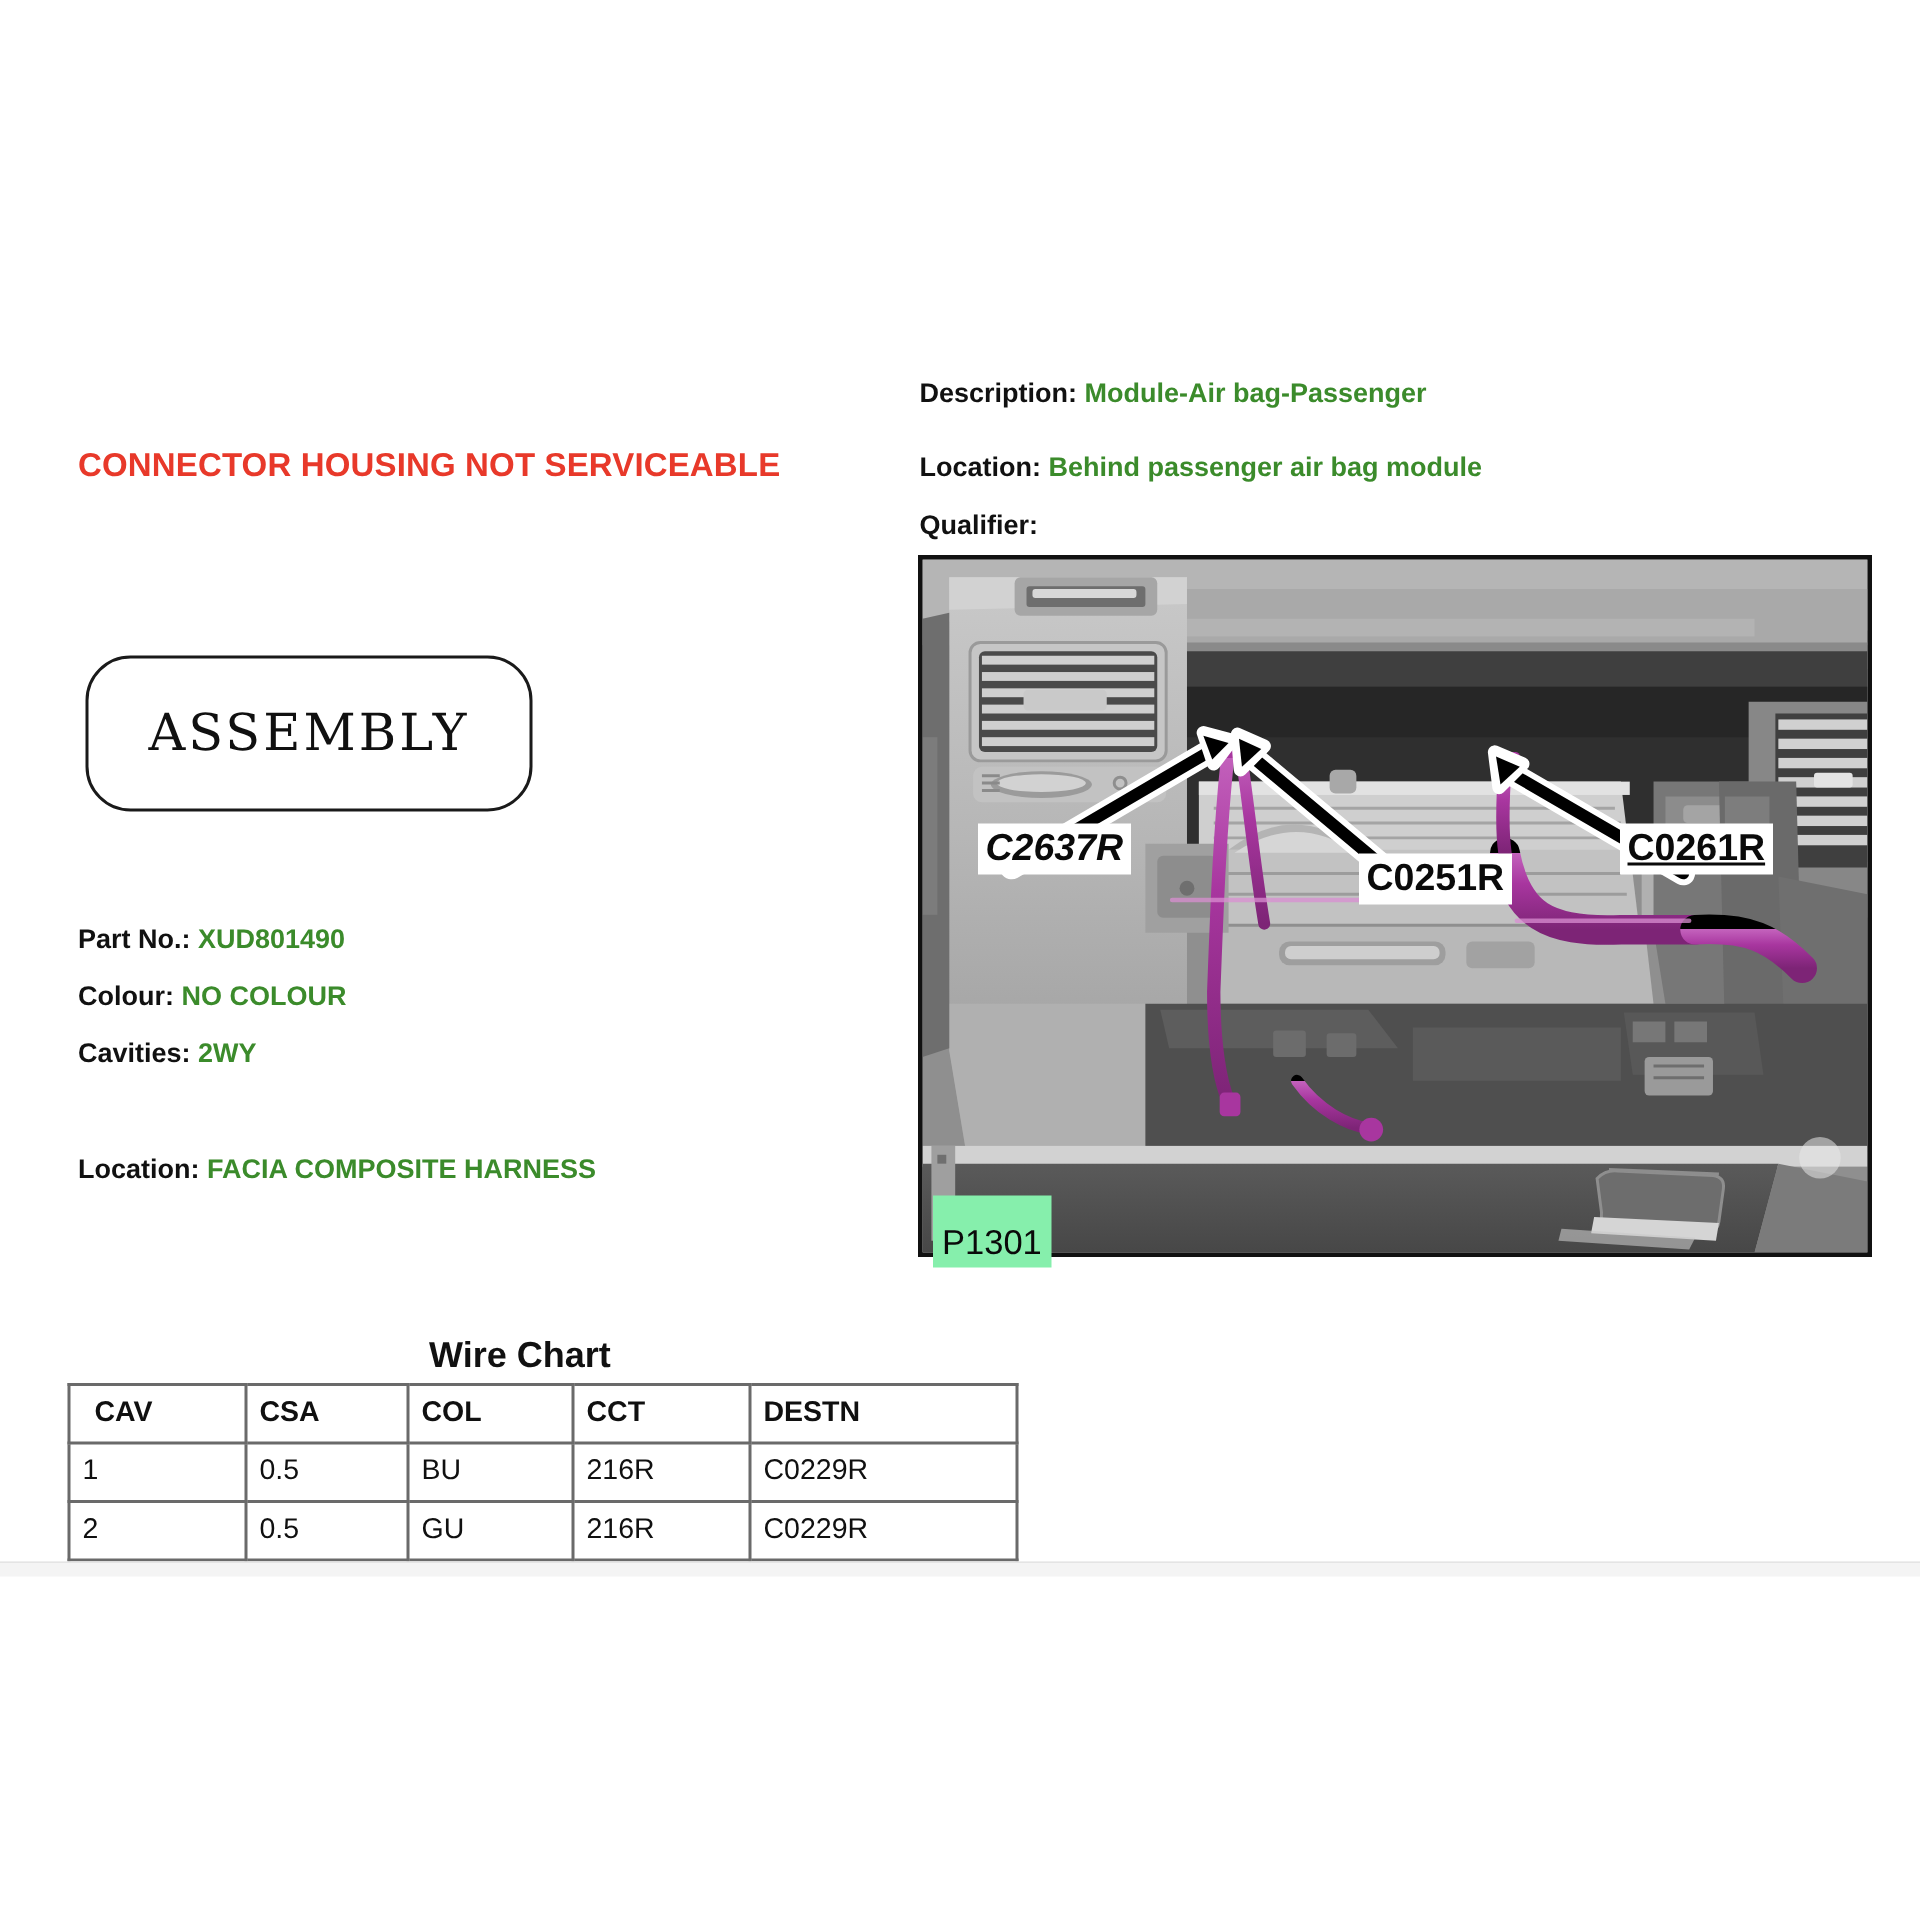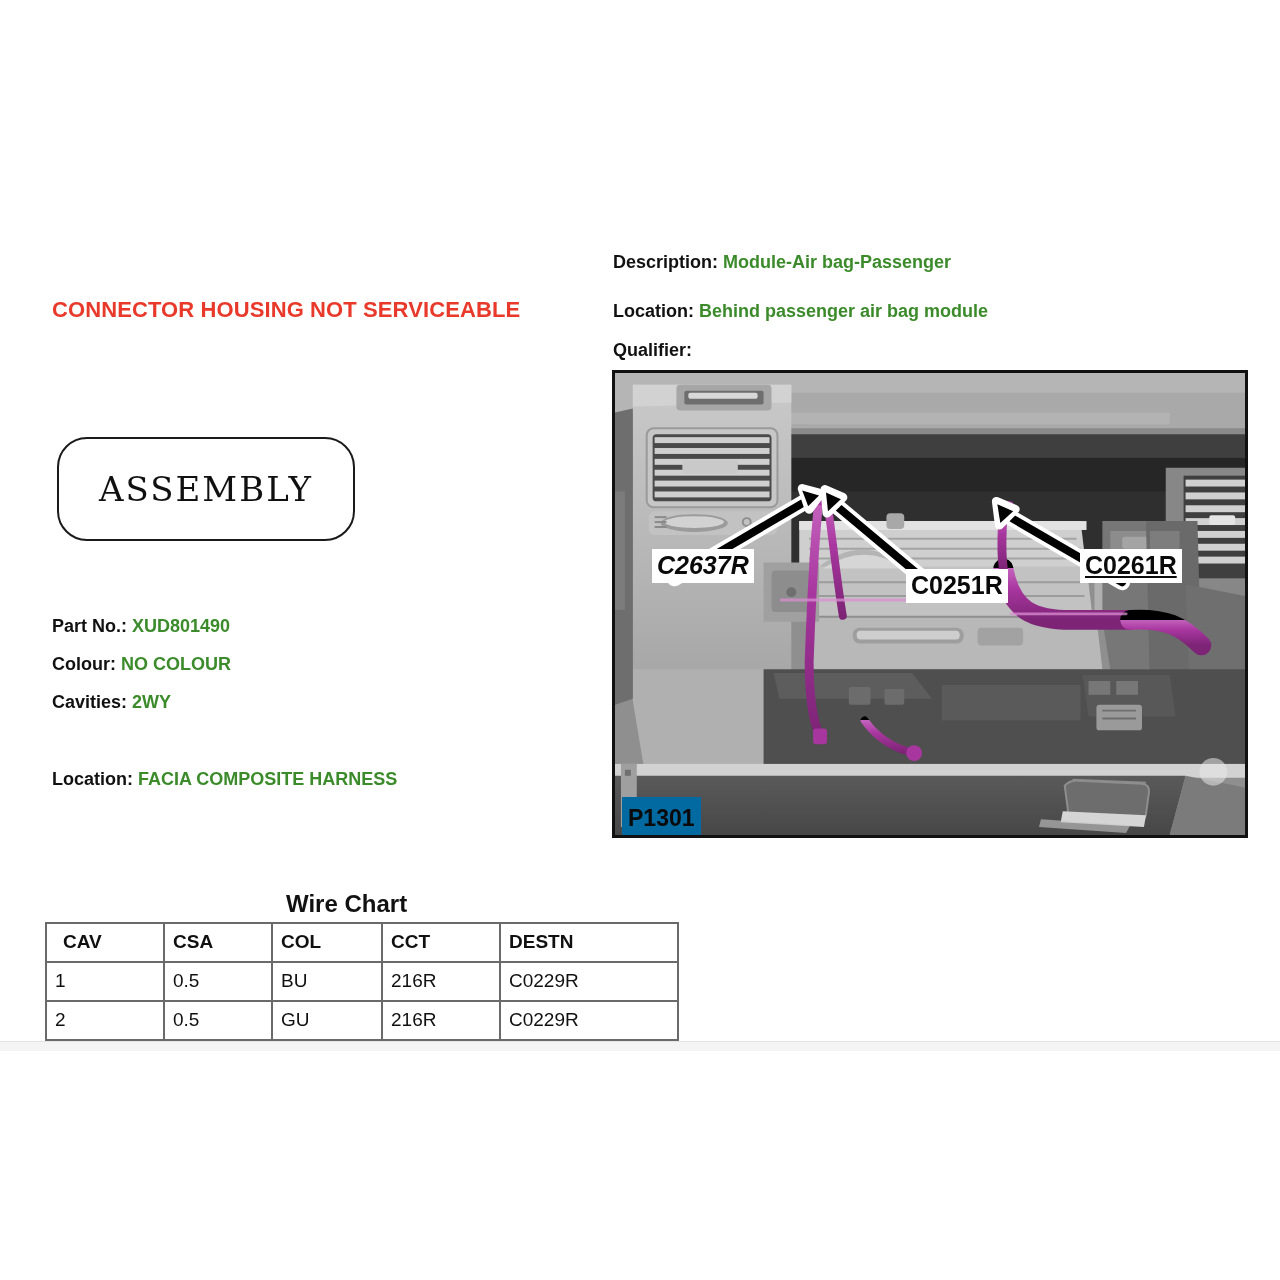--- a/index.html
+++ b/index.html
@@ -112,26 +112,26 @@
     padding: 4px 5px 5px 5px;
     white-space: nowrap;
     font-family: "Liberation Sans", sans-serif;
   }
   #callout-c2637r { left: 652px; top: 549px; font-style: italic; }
   #callout-c0251r { left: 906px; top: 569px; }
   #callout-c0261r { left: 1080px; top: 549px; text-decoration: underline; }
   #photo-tag {
     position: absolute;
     left: 622px; top: 797px;
-    background: #0369a1;
+    background: #86efac;
     color: #0a0a0a;
-    font-weight: bold;
+    font-weight: normal;
     font-size: 23px;
     line-height: 1;
-    padding: 10px 6px 5px 6px;
+    padding: 20px 6px 5px 6px;
     white-space: nowrap;
   }
 
   
   #wire-chart-title {
     position: absolute;
     left: 286px; top: 890px;
     font-size: 24px;
     font-weight: bold;
     color: #111;

